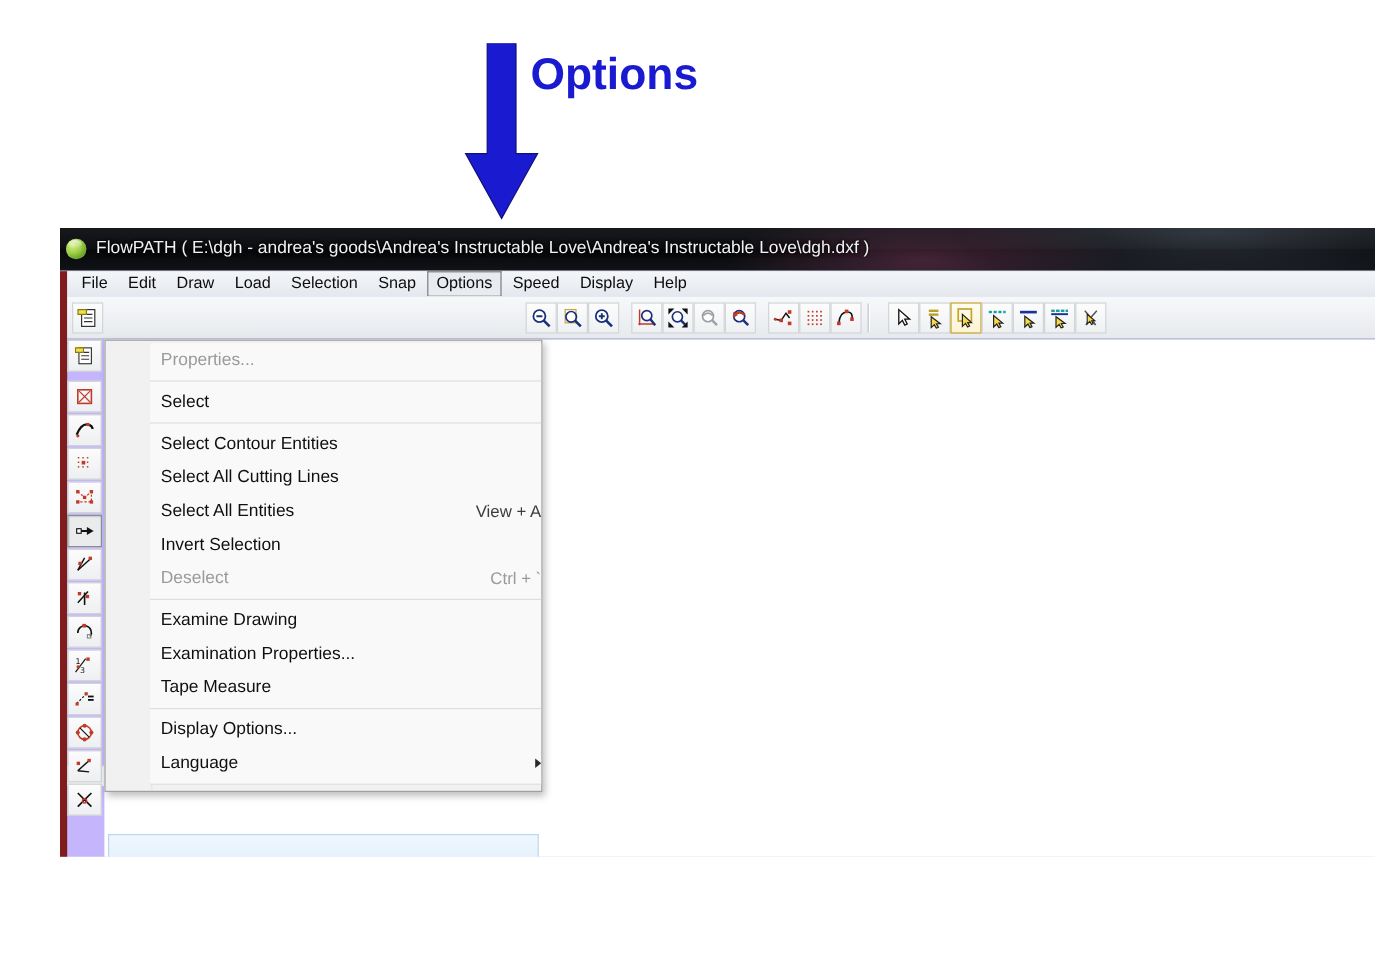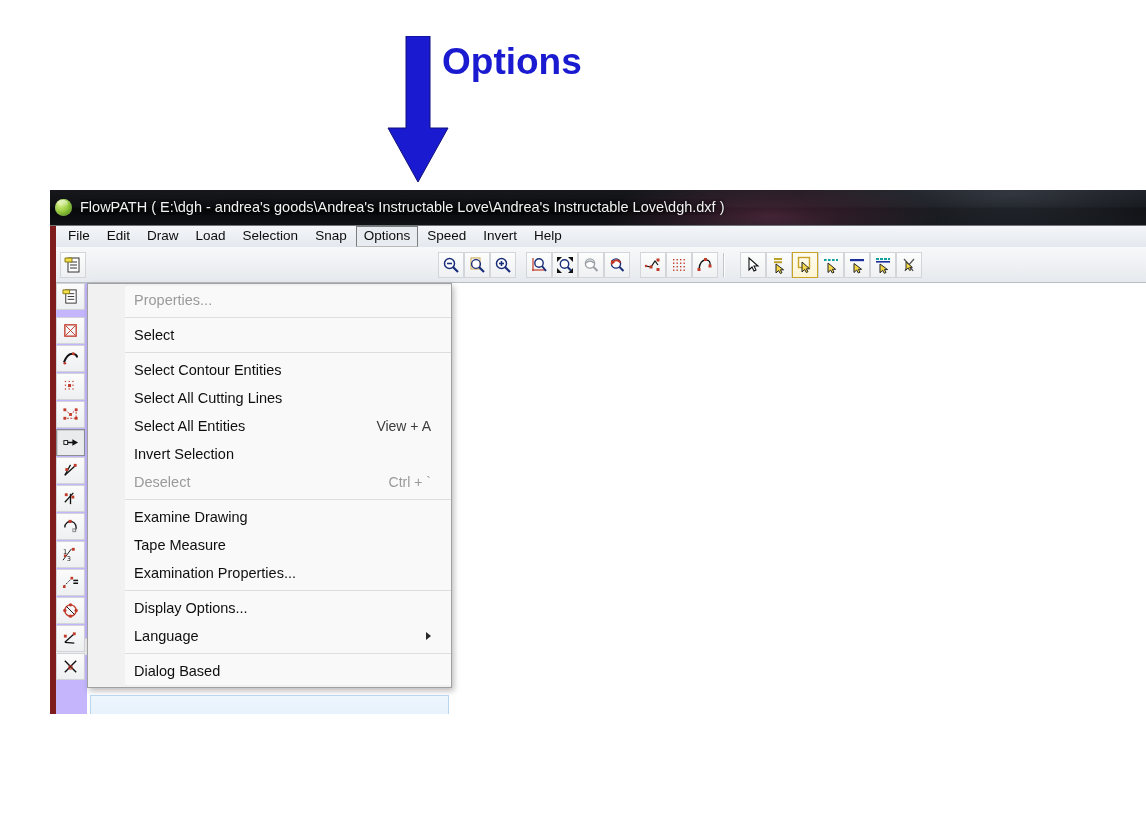--- a/index.html
+++ b/index.html
@@ -256,21 +256,21 @@
     margin-left: 37px;
     background: #f9f9f9;
     z-index: 1;
   }
   .menu-row {
     position: relative;
     height: 28px;
     display: flex;
     align-items: center;
     padding-left: 9px;
-    padding-right: 20px;
+    padding-right: 0;
     font-size: 14.5px;
     color: #0f0f0f;
     white-space: nowrap;
     cursor: default;
     box-sizing: border-box;
   }
   .menu-row .label { flex: 1 1 auto; }
   .menu-row .accel {
     color: #3c3c3c;
     font-size: 14px;
@@ -333,21 +333,21 @@
 
     <div id="menu-bar">
       <div class="menu-bar-item">File</div>
       <div class="menu-bar-item">Edit</div>
       <div class="menu-bar-item">Draw</div>
       <div class="menu-bar-item">Load</div>
       <div class="menu-bar-item">Selection</div>
       <div class="menu-bar-item">Snap</div>
       <div class="menu-bar-item open">Options</div>
       <div class="menu-bar-item">Speed</div>
-      <div class="menu-bar-item">Invert</div>
+      <div class="menu-bar-item">Display</div>
       <div class="menu-bar-item">Help</div>
     </div>
 
     <div id="toolbar-strip">
       <div style="width:4px;flex:none;"></div>
 
       <div class="tb-btn">
         <svg width="18" height="18" viewBox="0 0 18 18">
           <rect x="4" y="2" width="11" height="14" fill="#fff" stroke="#333"></rect>
           <line x1="6" y1="6" x2="13" y2="6" stroke="#333"></line>
@@ -680,39 +680,36 @@
         <div class="menu-row disabled">
           <span class="label">Deselect</span>
           <span class="accel">Ctrl + `</span>
         </div>
         <div class="menu-sep"></div>
 
         <div class="menu-row">
           <span class="label">Examine Drawing</span>
         </div>
         <div class="menu-row">
+          <span class="label">Examination Properties...</span>
+        </div>
+        <div class="menu-row">
           <span class="label">Tape Measure</span>
-        </div>
-        <div class="menu-row">
-          <span class="label">Examination Properties...</span>
         </div>
         <div class="menu-sep"></div>
 
         <div class="menu-row">
           <span class="label">Display Options...</span>
         </div>
         <div class="menu-row">
           <span class="label">Language</span>
           <span class="submenu-arrow"></span>
         </div>
         <div class="menu-sep"></div>
 
-        <div class="menu-row">
-          <span class="label">Dialog Based</span>
-        </div>
       </div>
 
       <div id="highlight-band"></div>
 
     </div>
 
   </div>
 </div>
 
 </body></html>

